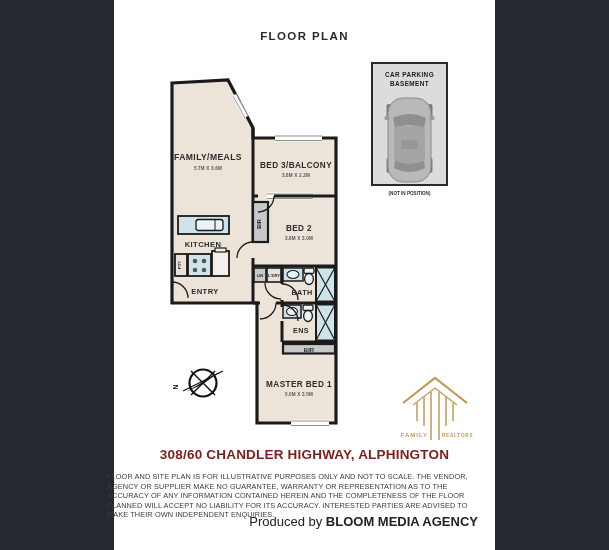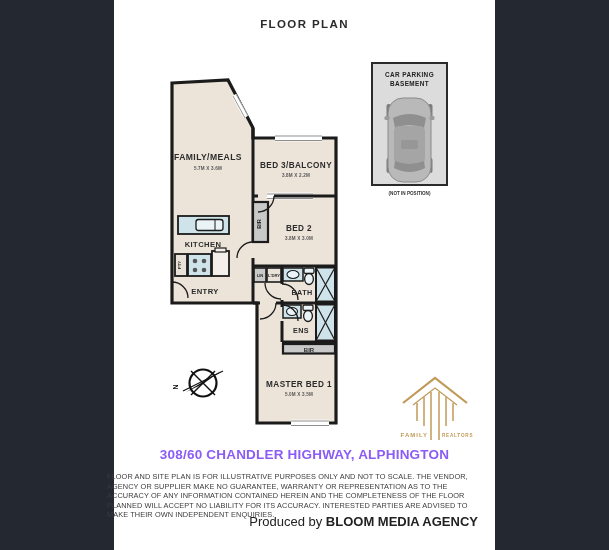--- a/index.html
+++ b/index.html
@@ -4,26 +4,26 @@
 <style>
   html,body{margin:0;padding:0;background:#ffffff;}
   #stage{
     position:relative;width:609px;height:550px;overflow:hidden;
     background:#ffffff;font-family:"Liberation Sans",sans-serif;
   }
   .side-bar{position:absolute;top:0;width:114px;height:550px;background:#232831;}
   #bar-left{left:0;}
   #bar-right{left:495px;}
   .page-title{
-    position:absolute;top:18px;left:114px;width:381px;text-align:center;
+    position:absolute;top:30px;left:114px;width:381px;text-align:center;
     font-size:11.5px;font-weight:600;letter-spacing:1.4px;color:#2a2a2a;
   }
   .address{
     position:absolute;top:447px;left:114px;width:381px;text-align:center;
-    font-size:13.5px;font-weight:700;letter-spacing:.2px;color:#8b5cf6;
+    font-size:13.5px;font-weight:700;letter-spacing:.2px;color:#7f1d1d;
   }
   .disclaimer{
     position:absolute;top:472px;left:107px;width:364px;
     font-size:7.35px;line-height:1.3;font-weight:500;letter-spacing:.1px;color:#3a3a3a;
   }
   .credit{
     position:absolute;top:514px;left:114px;width:364px;text-align:right;
     font-size:13px;color:#222;
   }
   .credit b{font-weight:700;}

